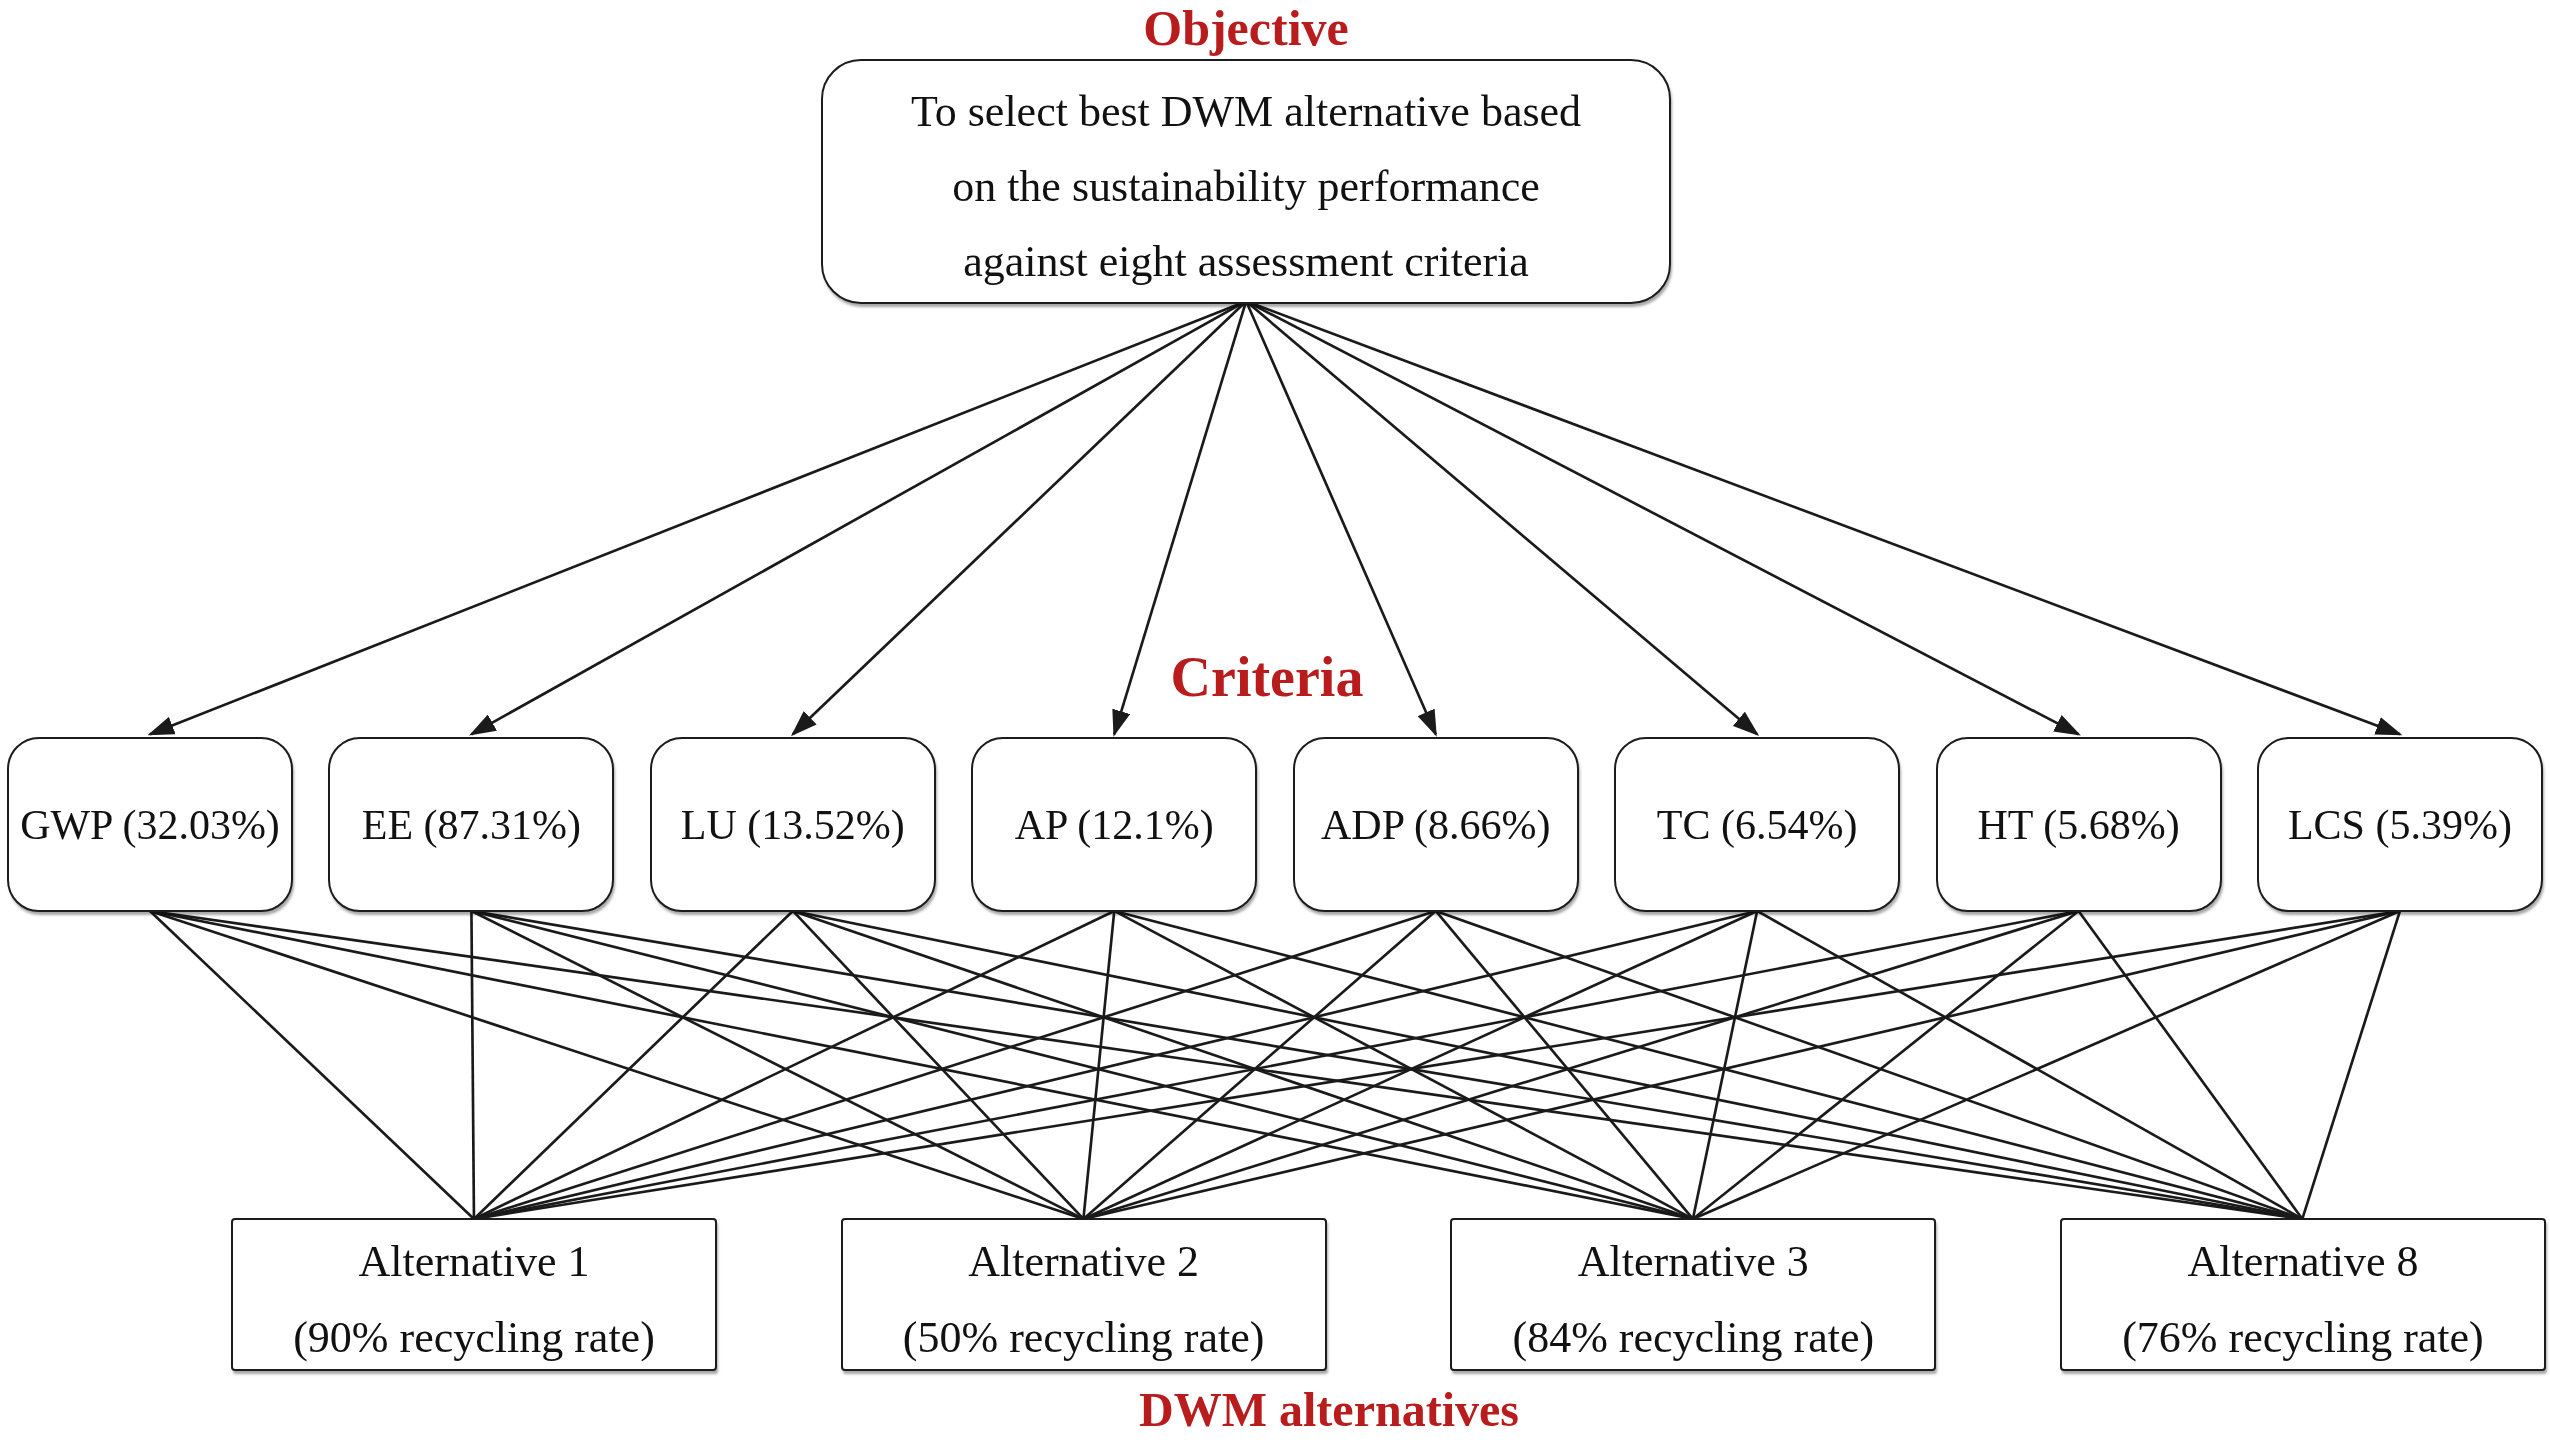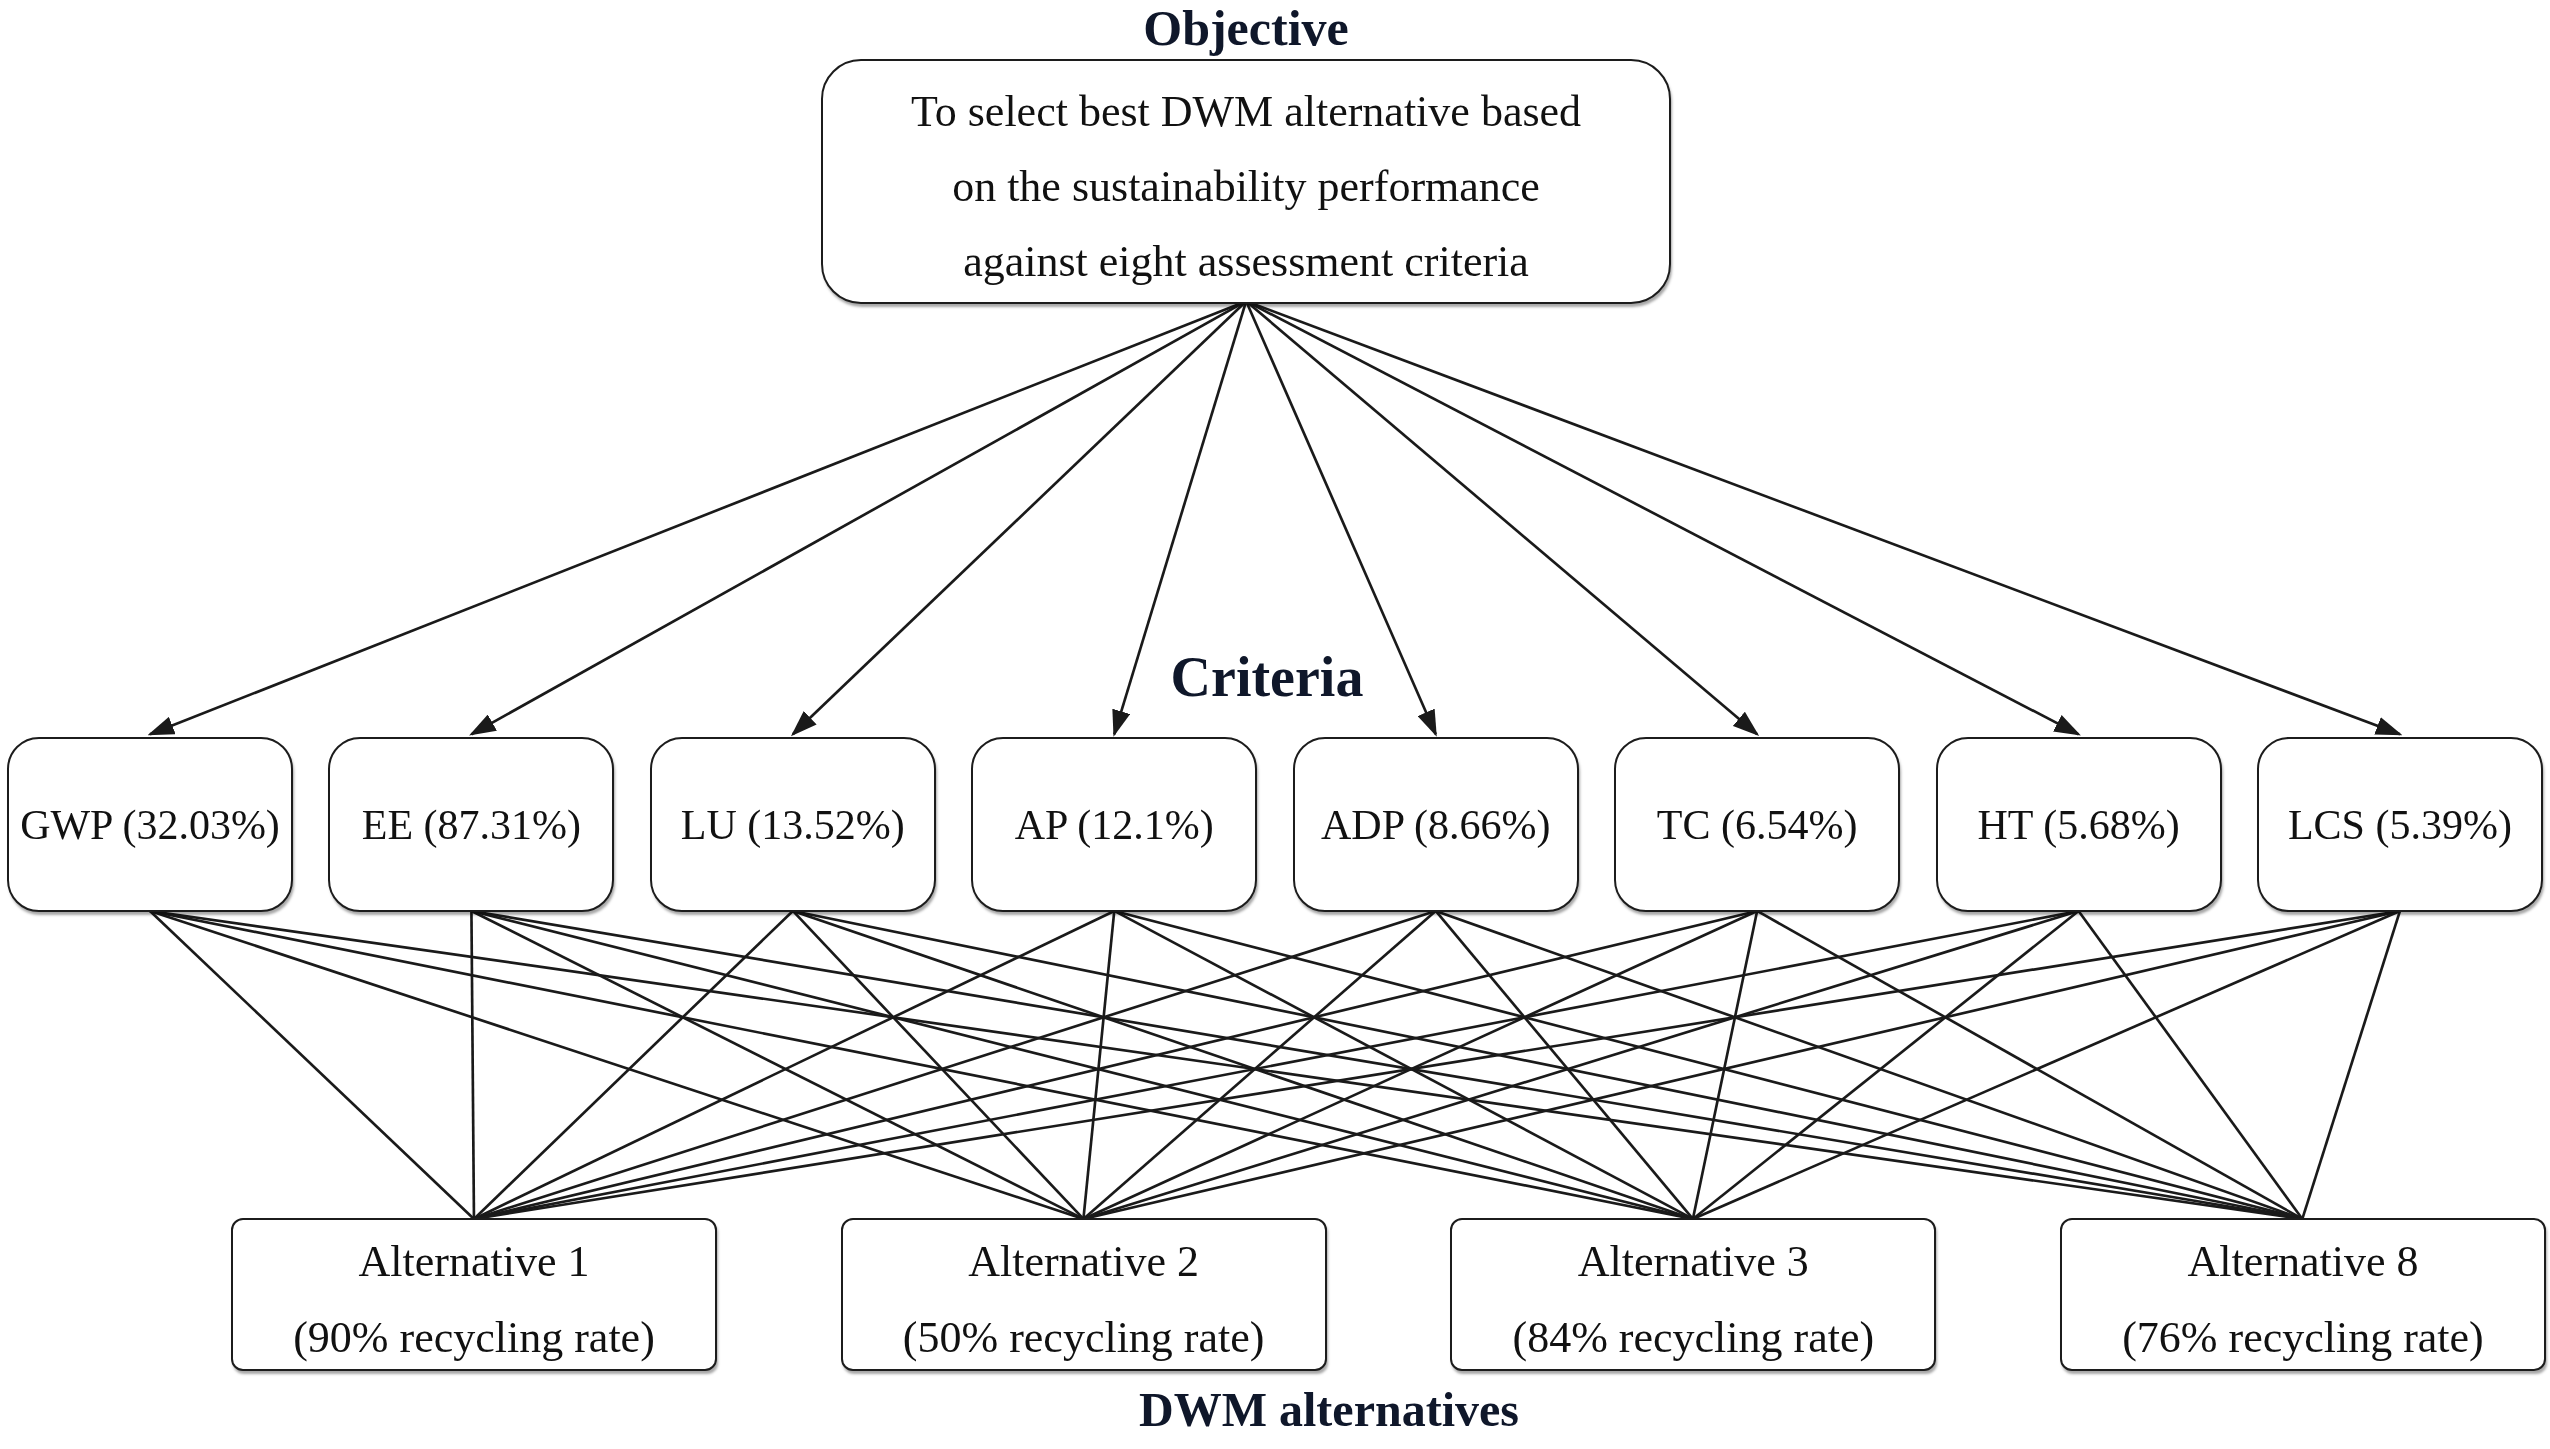--- a/index.html
+++ b/index.html
@@ -8,21 +8,21 @@
     width:2550px;height:1450px;
     background:#ffffff;
     font-family:"Liberation Serif","DejaVu Serif",serif;
     color:#111111;
     overflow:hidden;
   }
   #connectors{position:absolute;left:0;top:0;width:2550px;height:1450px;z-index:0;}
   .heading{
     position:absolute;z-index:2;
     font-weight:bold;line-height:1.05;
-    white-space:nowrap;color:#0f172a;
+    white-space:nowrap;color:#b91c1c;
   }
   #objective-heading{left:821px;top:1.8px;width:850px;text-align:center;font-size:50px;}
   #criteria-heading{left:1267px;top:648px;transform:translateX(-50%);font-size:56px;}
   #alt-heading{left:1329px;top:1385px;transform:translateX(-50%);font-size:48px;}
   .box{
     position:relative;z-index:1;
     background:#ffffff;
     border:2.7px solid #1c1c1c;
     display:flex;flex-direction:column;
     align-items:center;justify-content:center;
@@ -50,21 +50,21 @@
     white-space:nowrap;
   }
   #alt-row{
     position:absolute;left:231px;top:1218px;
     width:2315px;height:153px;
     display:flex;justify-content:space-between;
     z-index:1;
   }
   .alt-box{
     width:486px;height:153px;
-    border-radius:12px;
+    border-radius:4px;
     font-size:44px;line-height:1.5;
     white-space:nowrap;
   }
   .objective-line,.alt-line{display:block;margin-top:10px;}
 </style>
 </head>
 <body>
 
 <div id="page">
 

